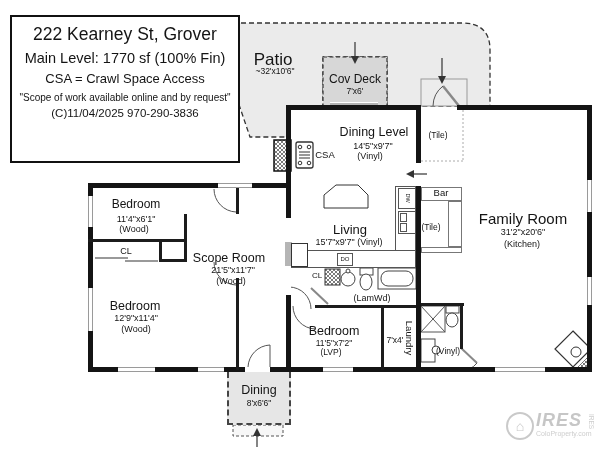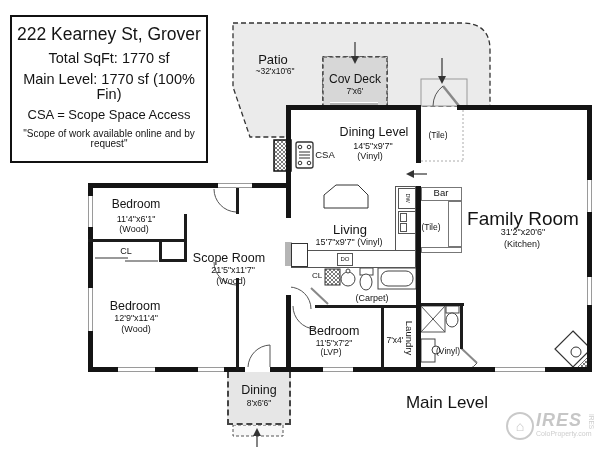--- a/index.html
+++ b/index.html
@@ -11,21 +11,21 @@
   .win{position:absolute;background:#fff;border-top:1.5px solid #9a9a9a;border-bottom:1.5px solid #9a9a9a;box-sizing:border-box;z-index:3;}
   .winv{position:absolute;background:#fff;border-left:1.5px solid #9a9a9a;border-right:1.5px solid #9a9a9a;box-sizing:border-box;z-index:3;}
   .fx{position:absolute;background:#fff;border:1px solid #555;box-sizing:border-box;z-index:3;}
   .lbl{position:absolute;transform:translate(-50%,-50%);white-space:nowrap;z-index:6;line-height:1;}
   .rn{font-size:12.5px;}
   .dm{font-size:9px;}
   .sm{font-size:8.5px;}
   .porch{position:absolute;left:227px;top:372px;width:64px;height:53px;background:#e6e6e6;
          border-left:2px dashed #444;border-right:2px dashed #444;border-bottom:2px dashed #444;box-sizing:border-box;z-index:2;}
   .gap{position:absolute;background:#fff;z-index:3;}
-  #infobox{position:absolute;left:10px;top:15px;width:198px;height:148px;border:2px solid #111;
+  #infobox{position:absolute;left:10px;top:15px;width:230px;height:148px;border:2px solid #111;
            background:#fff;z-index:7;text-align:center;box-sizing:border-box;}
   #infobox div{line-height:1;}
   .vert{writing-mode:vertical-rl;}
   #wm{position:absolute;left:500px;top:406px;width:96px;height:42px;z-index:6;opacity:.95;}
   #wm .circ{position:absolute;left:6px;top:6px;width:24px;height:24px;border:2.5px solid #c7c7c7;border-radius:50%;
             color:#c4c4c4;font-size:14px;text-align:center;line-height:24px;}
   #wm .brand{position:absolute;left:36px;top:4px;font-size:18px;font-weight:bold;color:#c4c4c4;letter-spacing:1px;font-style:italic;}
   #wm .site{position:absolute;left:36px;top:24px;font-size:7px;color:#cbcbcb;}
   #wm .side{position:absolute;left:88px;top:8px;font-size:6.5px;color:#cbcbcb;writing-mode:vertical-rl;}
 </style>
@@ -205,76 +205,75 @@
   <div class="fx" style="left:291px;top:250px;width:125px;height:18px"></div>
   <div class="fx" style="left:337px;top:253px;width:16px;height:13px"></div>
   <div class="fx" style="left:291px;top:243px;width:17px;height:24px;border-color:#333"></div>
 
   <div class="fx" style="left:421px;top:187px;width:41px;height:14px;border-color:#777"></div>
   <div class="fx" style="left:448px;top:201px;width:14px;height:46px;border-color:#777"></div>
   <div class="fx" style="left:421px;top:247px;width:41px;height:6px;border-color:#777"></div>
 
   <div id="infobox">
     <div style="margin-top:9px;font-size:17.5px">222 Kearney St, Grover</div>
-    <div style="margin-top:7px;font-size:14.5px">Total SqFt: 1770 sf</div>
     <div style="margin-top:7px;font-size:14.5px">Main Level: 1770 sf (100% Fin)</div>
-    <div style="margin-top:7px;font-size:13px">CSA = Scope Space Access</div>
+    <div style="margin-top:7px;font-size:13px">CSA = Crawl Space Access</div>
     <div style="margin-top:8px;font-size:10px">"Scope of work available online and by request"</div>
+    <div style="margin-top:5px;font-size:11.5px">(C)11/04/2025   970-290-3836</div>
   </div>
 
-  <div class="lbl" style="left:273px;top:59px;font-size:13px">Patio</div>
+  <div class="lbl" style="left:273px;top:59px;font-size:17px">Patio</div>
   <div class="lbl sm" style="left:275px;top:71px">~32'x10'6"</div>
   <div class="lbl" style="left:355px;top:79px;font-size:12px">Cov Deck</div>
   <div class="lbl sm" style="left:355px;top:91px">7'x6'</div>
 
   <div class="lbl rn" style="left:374px;top:132px">Dining Level</div>
   <div class="lbl dm" style="left:373px;top:146px">14'5"x9'7"</div>
   <div class="lbl dm" style="left:370px;top:156px">(Vinyl)</div>
 
   <div class="lbl sm" style="left:438px;top:135px">(Tile)</div>
   <div class="lbl" style="left:441px;top:193px;font-size:9.5px">Bar</div>
   <div class="lbl sm" style="left:431px;top:227px">(Tile)</div>
   <div class="lbl" style="left:325px;top:155px;font-size:9.5px">CSA</div>
 
   <div class="lbl" style="left:350px;top:229px;font-size:13px">Living</div>
   <div class="lbl dm" style="left:349px;top:242px">15'7"x9'7" (Vinyl)</div>
 
-  <div class="lbl" style="left:523px;top:218px;font-size:19px">Family Room</div>
+  <div class="lbl" style="left:523px;top:218px;font-size:15px">Family Room</div>
   <div class="lbl dm" style="left:523px;top:232px">31'2"x20'6"</div>
   <div class="lbl dm" style="left:522px;top:244px">(Kitchen)</div>
 
   <div class="lbl" style="left:136px;top:204px;font-size:12px">Bedroom</div>
   <div class="lbl dm" style="left:136px;top:219px">11'4"x6'1"</div>
   <div class="lbl dm" style="left:134px;top:229px">(Wood)</div>
   <div class="lbl dm" style="left:126px;top:251px">CL</div>
 
   <div class="lbl rn" style="left:229px;top:258px">Scope Room</div>
   <div class="lbl dm" style="left:233px;top:270px">21'5"x11'7"</div>
   <div class="lbl dm" style="left:231px;top:281px">(Wood)</div>
 
   <div class="lbl rn" style="left:135px;top:306px">Bedroom</div>
   <div class="lbl dm" style="left:136px;top:318px">12'9"x11'4"</div>
   <div class="lbl dm" style="left:136px;top:329px">(Wood)</div>
 
   <div class="lbl" style="left:317px;top:276px;font-size:8px">CL</div>
   <div class="lbl" style="left:345px;top:259px;font-size:6px">DO</div>
   <div class="lbl vert" style="left:407px;top:198px;font-size:5.5px;transform:translate(-50%,-50%)">DW</div>
-  <div class="lbl dm" style="left:372px;top:298px">(Carpet)</div>
+  <div class="lbl dm" style="left:372px;top:298px">(LamWd)</div>
 
   <div class="lbl rn" style="left:334px;top:331px">Bedroom</div>
   <div class="lbl sm" style="left:334px;top:343px">11'5"x7'2"</div>
   <div class="lbl sm" style="left:331px;top:352px">(LVP)</div>
   <div class="lbl sm" style="left:395px;top:340px">7'x4'</div>
   <div class="lbl vert" style="left:409px;top:338px;font-size:9.5px;transform:translate(-50%,-50%)">Laundry</div>
   <div class="lbl sm" style="left:448px;top:351px">(Vinyl)</div>
 
   <div class="lbl" style="left:259px;top:390px;font-size:12.5px">Dining</div>
   <div class="lbl sm" style="left:259px;top:403px">8'x6'6"</div>
 
-  <div class="lbl" style="left:447px;top:402px;font-size:17px;font-weight:500">Main Level</div>
 
   <div id="wm">
     <div class="circ">⌂</div>
     <div class="brand">IRES</div>
     <div class="site">ColoProperty.com</div>
     <div class="side">IRES</div>
   </div>
 
 </div>
 

